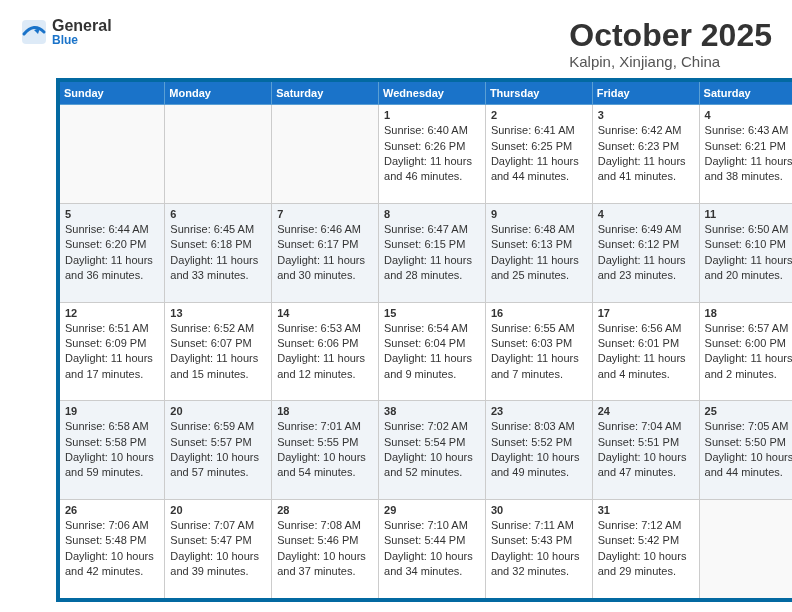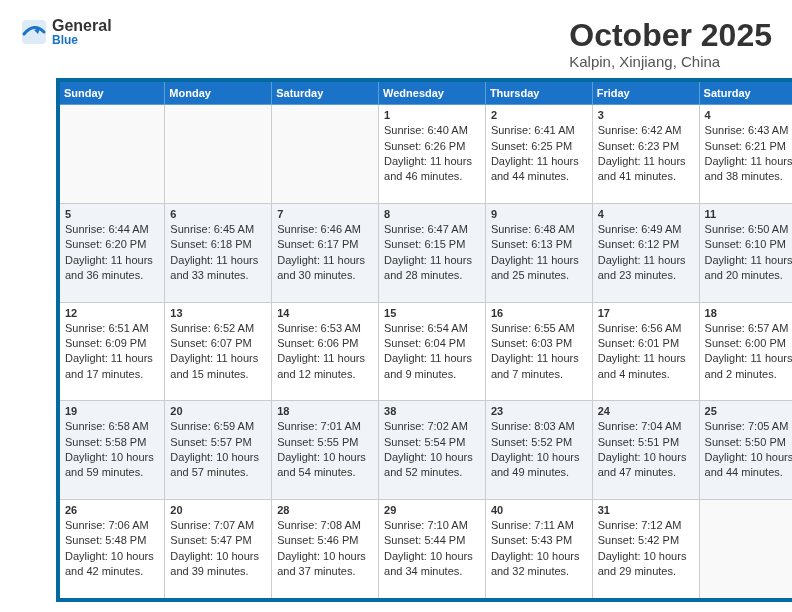--- a/index.html
+++ b/index.html
@@ -347,21 +347,21 @@
 and 37 minutes.</div>
           </td>
           <td>
             <div class="day-number">29</div>
             <div class="day-info">Sunrise: 7:10 AM
 Sunset: 5:44 PM
 Daylight: 10 hours
 and 34 minutes.</div>
           </td>
           <td>
-            <div class="day-number">40</div>
+            <div class="day-number">30</div>
             <div class="day-info">Sunrise: 7:11 AM
 Sunset: 5:43 PM
 Daylight: 10 hours
 and 32 minutes.</div>
           </td>
           <td>
             <div class="day-number">31</div>
             <div class="day-info">Sunrise: 7:12 AM
 Sunset: 5:42 PM
 Daylight: 10 hours

